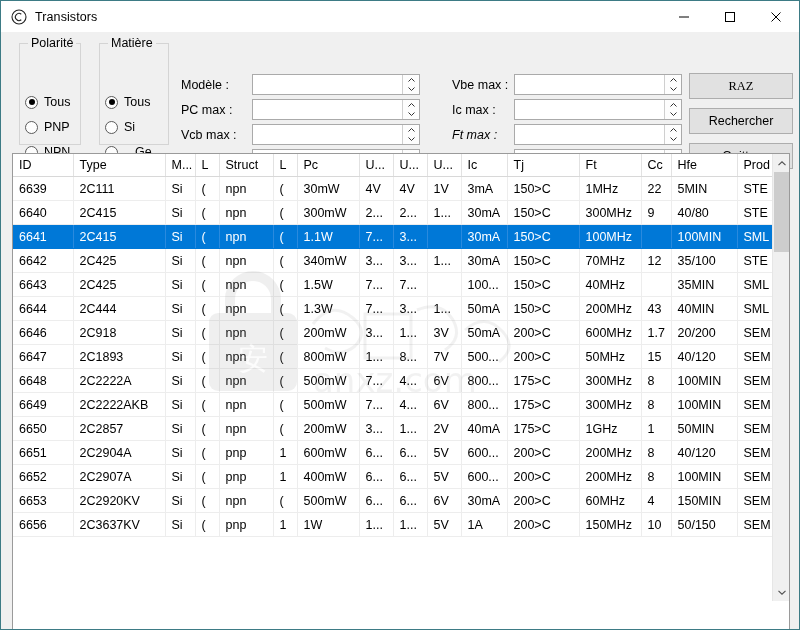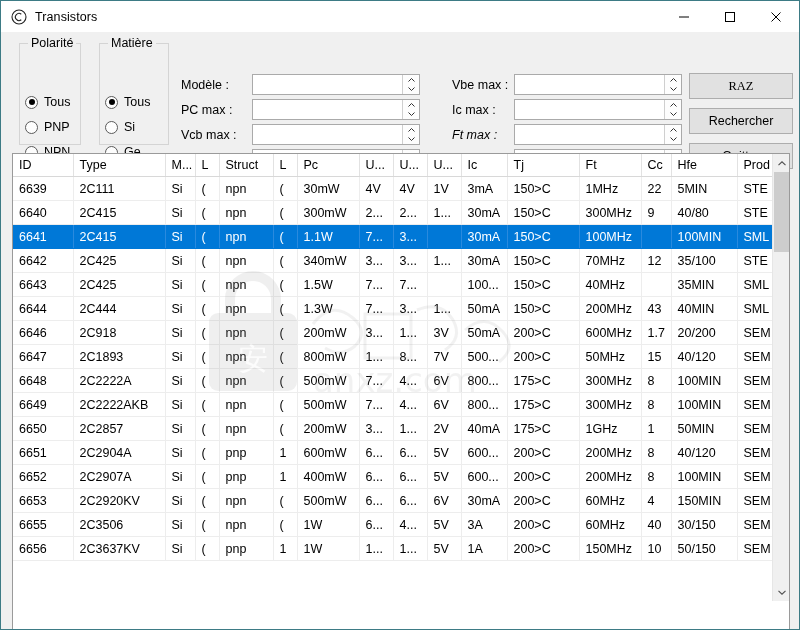--- a/index.html
+++ b/index.html
@@ -334,21 +334,21 @@
       <span class="gb-title">Matière</span>
     </div>
     <div class="radio-row" style="left:104px; top:63px;">
       <span class="radio checked"></span>
       <span>Tous</span>
     </div>
     <div class="radio-row" style="left:104px; top:88px;">
       <span class="radio"></span>
       <span>Si</span>
     </div>
-    <div class="radio-row" style="left:104px; top:113px;">
+    <div class="radio-row" style="left:104px; top:113px;gap:11px;">
       <span class="radio"></span>
       <span>Ge</span>
     </div>
 
     <span class="field-label" style="left:180px; top:46px;">Modèle :</span>
     <div class="spin" style="left:251px; top:42px; width:168px;">
       <input type="text" value="" style="">
       <span class="spin-btns">
         <span class="spin-up">
             <svg width="7" height="4" viewBox="0 0 7 4">
@@ -775,38 +775,20 @@
               <td>6...</td>
               <td>6V</td>
               <td>30mA</td>
               <td>200&gt;C</td>
               <td>60MHz</td>
               <td>4</td>
               <td>150MIN</td>
               <td>SEM</td>
             </tr>
             <tr>
-              <td>6655</td>
-              <td>2C3506</td>
-              <td>Si</td>
-              <td>(</td>
-              <td>npn</td>
-              <td>(</td>
-              <td>1W</td>
-              <td>6...</td>
-              <td>4...</td>
-              <td>5V</td>
-              <td>3A</td>
-              <td>200&gt;C</td>
-              <td>60MHz</td>
-              <td>40</td>
-              <td>30/150</td>
-              <td>SEM</td>
-            </tr>
-            <tr>
               <td>6656</td>
               <td>2C3637KV</td>
               <td>Si</td>
               <td>(</td>
               <td>pnp</td>
               <td>1</td>
               <td>1W</td>
               <td>1...</td>
               <td>1...</td>
               <td>5V</td>

